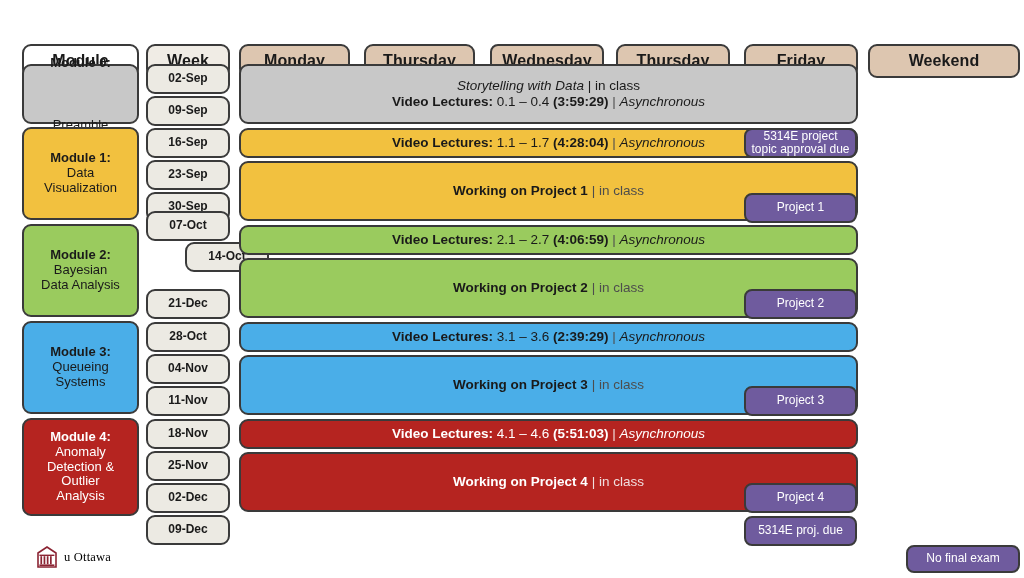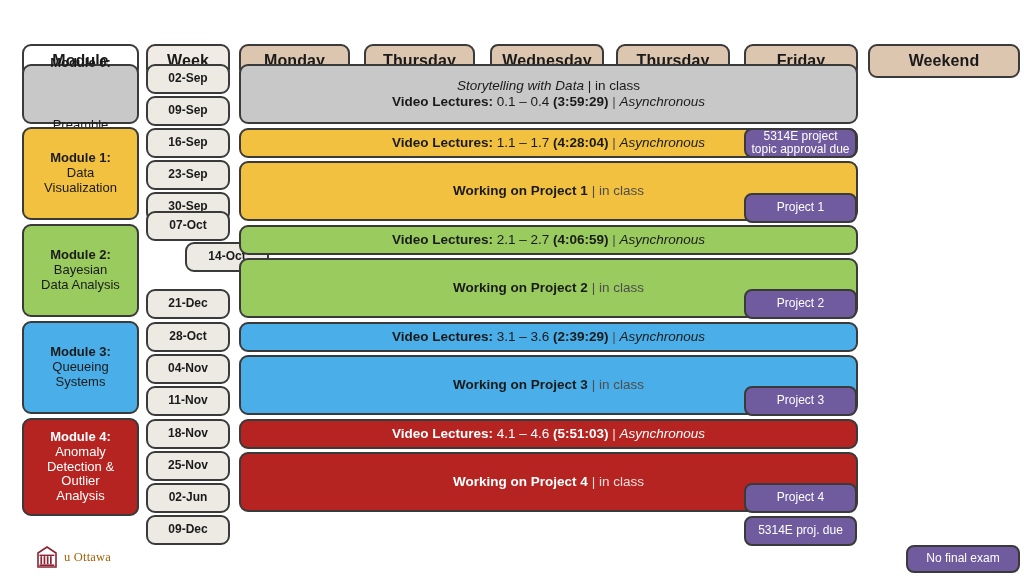--- a/index.html
+++ b/index.html
@@ -99,21 +99,21 @@
     display: flex;
     align-items: center;
     gap: 6px;
   }
   .logo-mark {
     width: 22px;
     height: 24px;
   }
   .logo-text {
     font-size: 12.5px;
-    color: #a16207;
+    color: #000000;
     font-family: "Liberation Serif", serif;
     letter-spacing: .2px;
   }
 </style>
 </head>
 <body>
 
 <div class="pill hdr hdr-module" style="left:22px;  width:117px;">
     <span>Module</span>
   </div>
@@ -203,21 +203,21 @@
 <div class="pill week" style="top:386px;">
     <span>11-Nov</span>
   </div>
 <div class="pill week" style="top:419px;">
     <span>18-Nov</span>
   </div>
 <div class="pill week" style="top:451px;">
     <span>25-Nov</span>
   </div>
 <div class="pill week" style="top:483px;">
-    <span>02-Jun</span>
+    <span>02-Dec</span>
   </div>
 <div class="pill week" style="top:515px;">
     <span>09-Dec</span>
   </div>
 
 <div class="pill bar" style="top:64px; height:60px; background:#c8c8c8;">
   <div class="line">
     <i>Storytelling with Data</i><span> | in class</span>
   </div>
   <div class="line">

